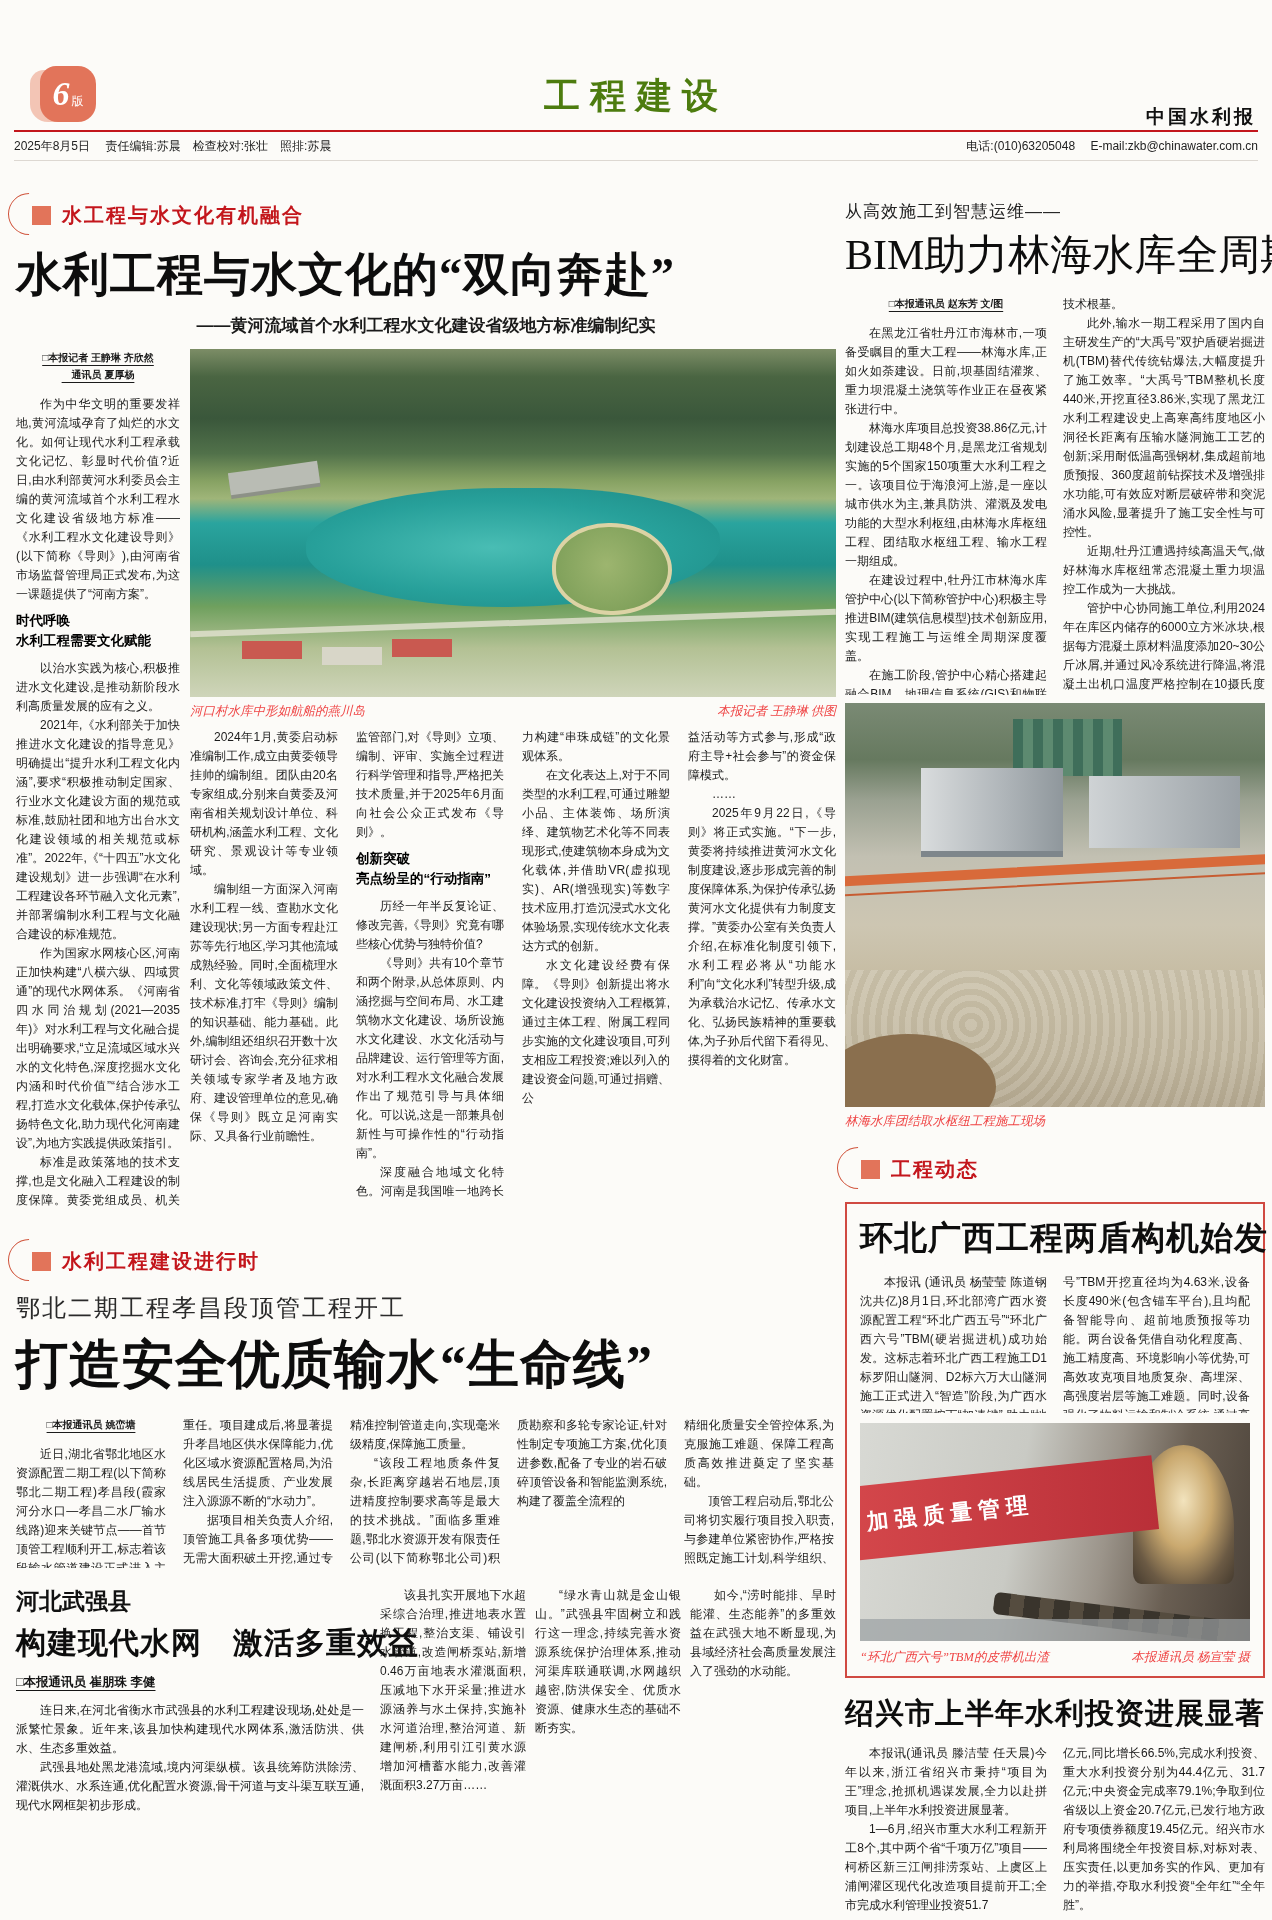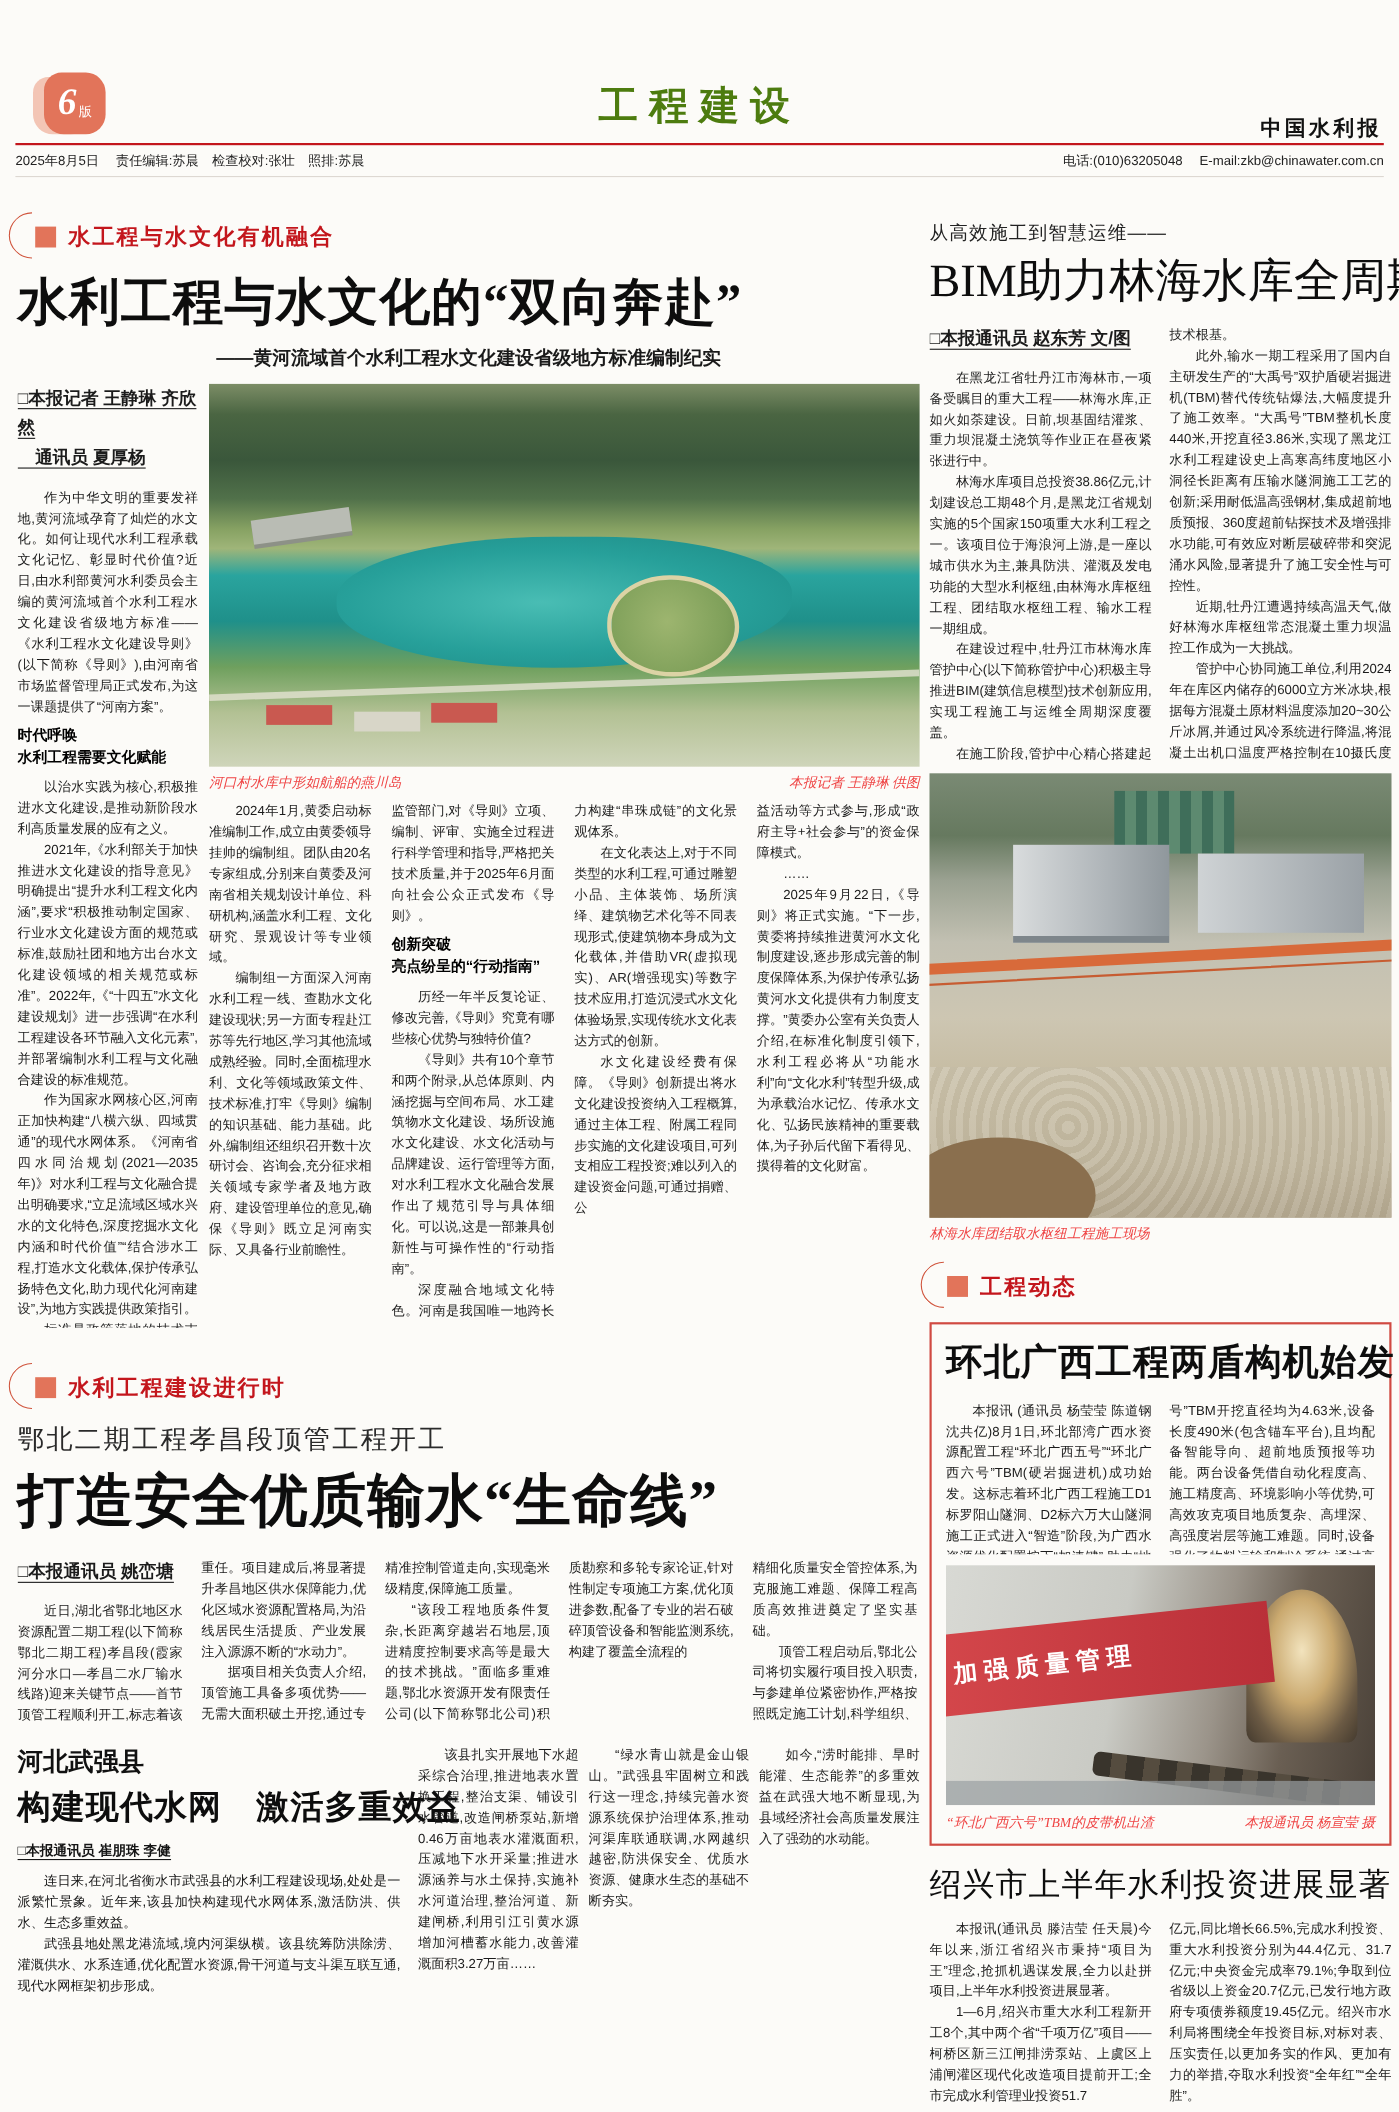--- a/index.html
+++ b/index.html
@@ -22,21 +22,21 @@
 
   
   .marker { position:relative; display:flex; align-items:center; height:46px; }
   .marker .arc { position:absolute; left:-8px; top:1px; width:42px; height:42px; border:1.5px solid #d0543c; border-radius:50%; border-right-color:transparent; border-bottom-color:transparent; transform:rotate(-45deg); }
   .marker .sq { width:19px; height:19px; background:#e2745a; margin:0 11px 0 16px; flex:none; }
   .marker .mtext { color:#c3161c; font-weight:bold; font-size:20px; letter-spacing:2px; }
   .col { overflow:hidden; font-size:12px; line-height:19px; color:#1b1b1b; }
   .para { text-indent:2em; text-align:justify; }
   .para.cont { text-indent:0; }
   .subhead { font-weight:bold; font-size:13.5px; line-height:1.5; margin:7px 0; color:#000; }
-  .byline { font-weight:bold; font-size:16px; text-decoration:underline; text-underline-offset:4px; margin-bottom:12px; line-height:1.7; }
+  .byline { font-weight:bold; font-size:10px; text-decoration:underline; text-underline-offset:4px; margin-bottom:12px; line-height:1.7;text-align:center; }
   .caption { font-family:"Liberation Serif", serif; font-style:italic; font-size:12.5px; color:#ef4444; }
   .caption-row { display:flex; justify-content:space-between; }
   h1,h2,h3 { font-family:"Liberation Serif", serif; color:#0d0d0d; }
 
   
   #feature { position:absolute; left:16px; top:192px; width:820px; }
   #feature h1 { font-size:46px; font-weight:900; letter-spacing:1px; margin-top:6px; white-space:nowrap; }
   #feature .subtitle { font-size:17px; font-weight:bold; text-align:center; margin-top:8px; color:#1a1a1a; }
   #feature .frow { display:flex; margin-top:12px; }
   #feature .fcol1 { width:164px; height:858px; margin-right:10px; }
@@ -92,21 +92,21 @@
   #redbox { border:2px solid #d04a42; margin-top:10px; padding:12px 13px 10px; }
   #redbox h3 { font-size:33px; font-weight:900; letter-spacing:1px; white-space:nowrap; }
   #redbox .rcols { margin-top:12px; }
   #redbox .rcols .col { width:190px; height:140px; }
   .photo-tbm { position:relative; width:390px; height:218px; margin-top:10px; overflow:hidden; background:linear-gradient(100deg,#d8d9d4 0%,#c9cac4 40%,#9b948a 62%,#6a5f53 78%,#4a4138 100%); }
   .photo-tbm .banner { position:absolute; left:-2%; top:22%; width:78%; height:34%; background:linear-gradient(95deg,#d4474b,#b92f38); transform:rotate(-6deg); display:flex; align-items:center; padding-left:14px; color:#fff; font-weight:bold; font-size:22px; letter-spacing:6px; }
   .photo-tbm .portal { position:absolute; right:4%; top:10%; width:26%; height:64%; background:radial-gradient(ellipse at 50% 40%,#f2e3bd 0%,#caa96f 40%,#6b5a44 75%,#443a2e 100%); border-radius:50% 50% 8% 8%/60% 60% 8% 8%; }
   .photo-tbm .belt { position:absolute; left:34%; bottom:6%; width:60%; height:10%; background:repeating-linear-gradient(90deg,#39342c 0 16px,#554c3f 16px 30px); transform:rotate(7deg); border-radius:6px; }
   .photo-tbm .floor { position:absolute; left:0; bottom:0; width:100%; height:10%; background:#9aa0a2; opacity:.7; }
   #redbox .caption-row { margin-top:8px; }
-  #rightcol h3.sx { font-size:29px; font-weight:400; text-align:left; margin-top:16px; letter-spacing:1px; white-space:nowrap; }
+  #rightcol h3.sx { font-size:29px; font-weight:700; text-align:left; margin-top:16px; letter-spacing:1px; white-space:nowrap; }
   #rightcol .sxcols { margin-top:10px; }
   #rightcol .sxcols .col { height:168px; }
 </style>
 </head>
 <body>
 
 <div id="page">
 
   <div id="masthead">
     <div class="badge-wrap">

